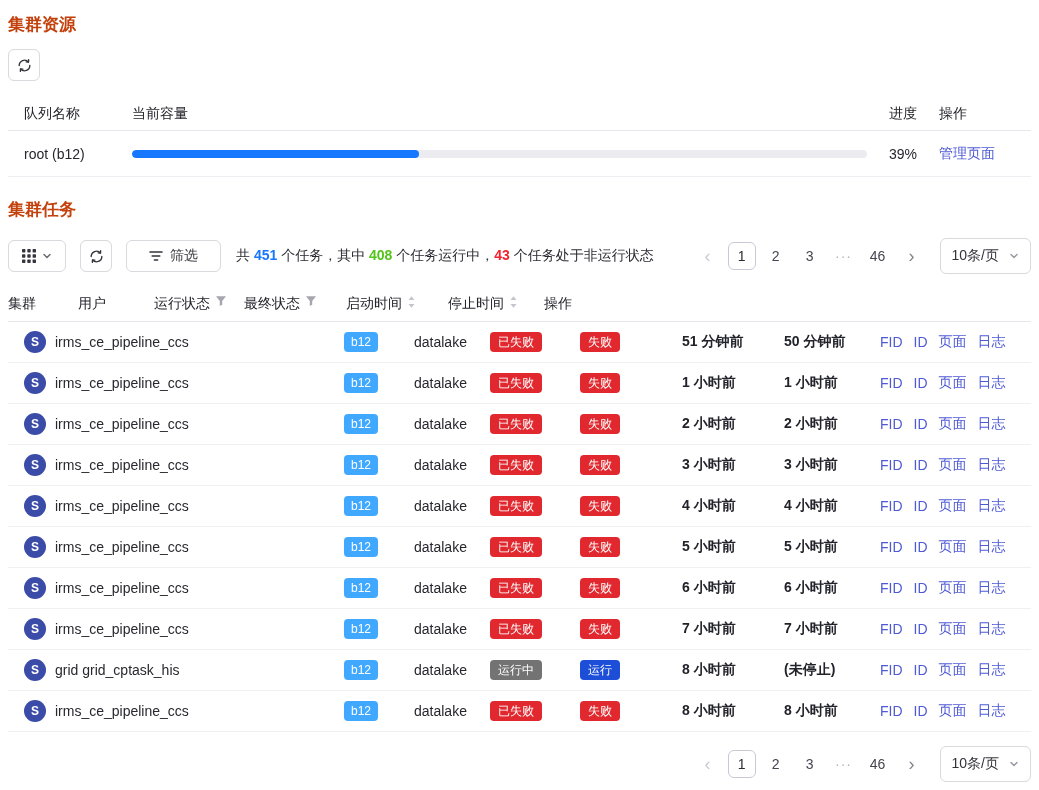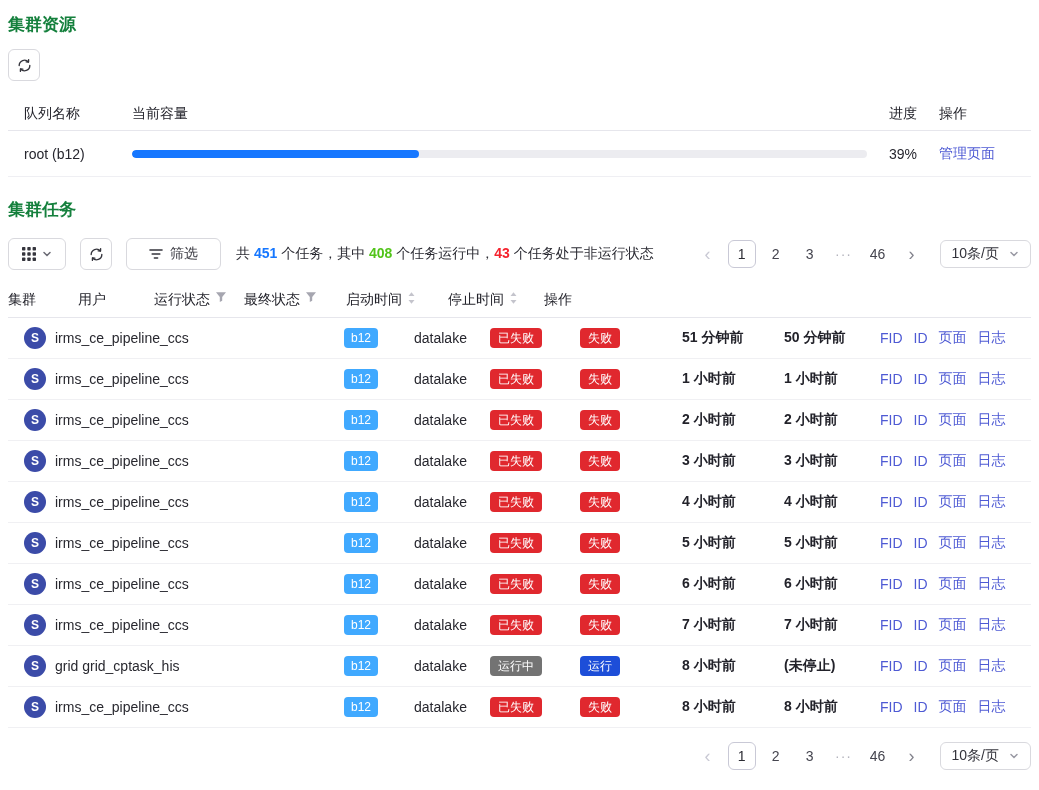--- a/index.html
+++ b/index.html
@@ -4,21 +4,21 @@
 <style>
   * { box-sizing: border-box; margin: 0; padding: 0; }
   html, body { background: #fff; }
   body {
     width: 1039px; height: 790px; overflow: hidden;
     font-family: "Liberation Sans", "DejaVu Sans", sans-serif;
     color: #26262e; font-size: 14px;
   }
   .page { padding: 14px 8px 0 8px; }
 
-  .section-title { font-size: 17px; font-weight: 700; color: #15803d; line-height: 22px; }
+  .section-title { font-size: 17px; font-weight: 700; color: #c2410c; line-height: 22px; }
 
   
   .btn {
     height: 32px; border: 1px solid #d9d9de; border-radius: 6px; background: #fff;
     display: inline-flex; align-items: center; justify-content: center; gap: 7px;
     font-size: 14px; color: #35353d; cursor: pointer; padding: 0 22px;
   }
   .icon-btn { width: 32px; padding: 0; }
   .grid-btn { width: 58px; padding: 0; gap: 6px; }
 
@@ -47,21 +47,21 @@
   .pagination { display: inline-flex; align-items: center; gap: 6px; }
   .pg-item {
     min-width: 28px; height: 28px; display: inline-flex; align-items: center; justify-content: center;
     font-size: 14px; color: #45454f; border-radius: 6px; cursor: pointer; padding: 0 4px;
   }
   .pg-item.active { border: 1px solid #c9c9d6; background: #fff; color: #2b2b33; }
   .pg-prev { color: #c9c9d4; font-size: 18px; }
   .pg-next { color: #83838d; font-size: 18px; }
   .pg-ellipsis { color: #b4b4be; letter-spacing: 1px; }
   .select {
-    height: 28px; border: 1px solid #d9d9de; border-radius: 6px; background: #fff;
+    height: 36px; border: 1px solid #d9d9de; border-radius: 6px; background: #fff;
     display: inline-flex; align-items: center; gap: 10px; padding: 0 11px;
     font-size: 14px; color: #33333b; cursor: pointer;
   }
 
   
   .task-table { width: 100%; }
   .thead, .trow { display: flex; align-items: center; }
   .thead { height: 36px; border-bottom: 1px solid #e6e6ec; font-weight: 500; color: #23232b; }
   .trow { height: 41px; border-bottom: 1px solid #f0f0f3; }
   .col-name { width: 336px; padding-left: 16px; display: flex; align-items: center; }

